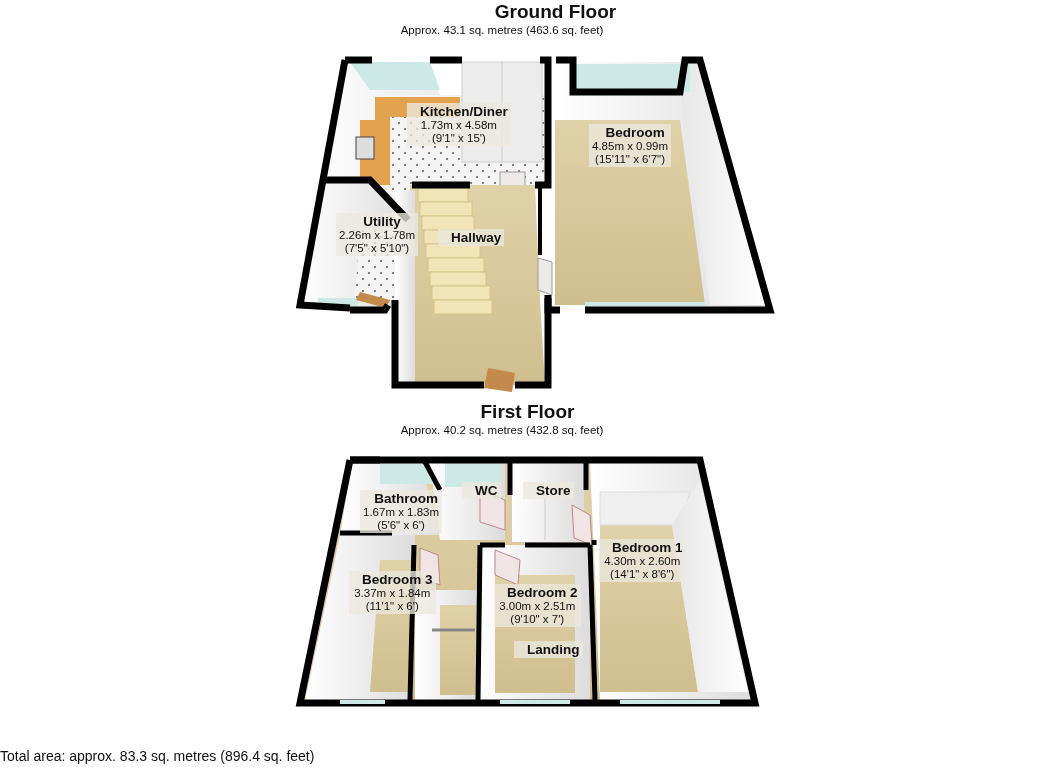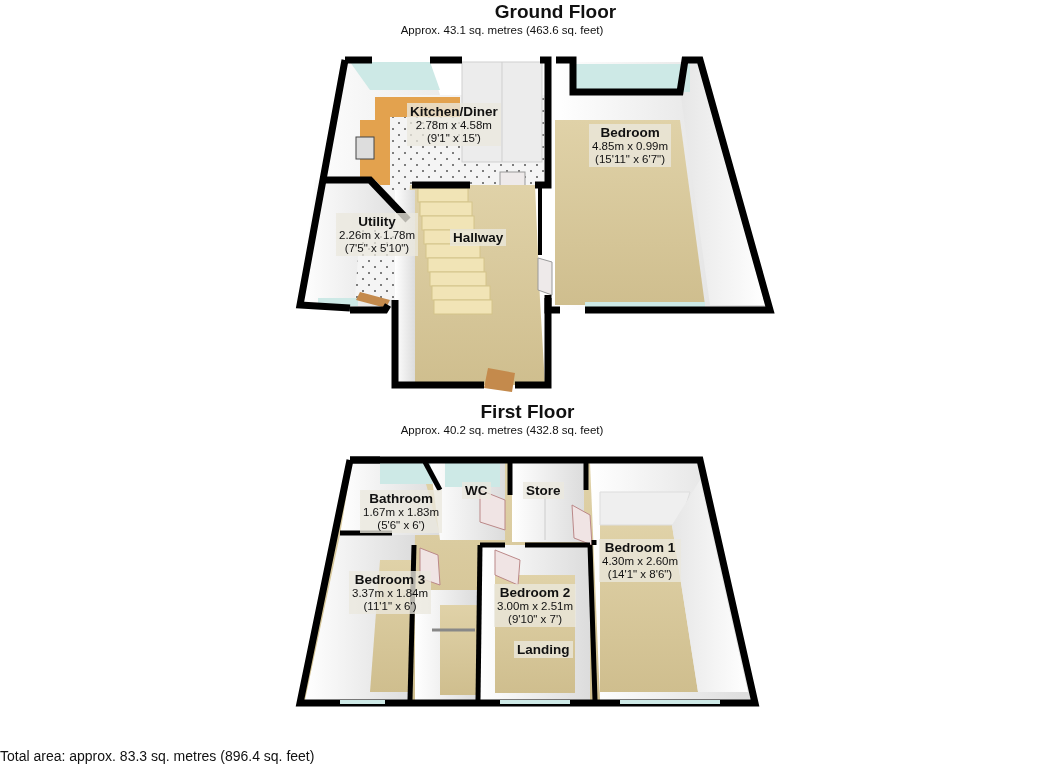--- a/index.html
+++ b/index.html
@@ -5,21 +5,21 @@
   html, body { margin: 0; padding: 0; background: #ffffff; }
   body { width: 1055px; height: 767px; position: relative; overflow: hidden;
          font-family: "Liberation Sans", sans-serif; color: #111; }
   .floor-title { position: absolute; left: 0; width: 1055px; text-align: center;
                  font-weight: bold; font-size: 19px; line-height: 20px; }
   .floor-sub { position: absolute; left: 0; width: 1004px; text-align: center;
                font-size: 11.5px; line-height: 13px; }
   .plan { position: absolute; left: 0; top: 0; }
   .label { position: absolute; text-align: center; background: rgba(235,232,222,0.78);
            padding: 1px 3px; line-height: 13px; white-space: nowrap; }
-  .label .name { font-weight: bold; font-size: 13.5px; display: block; line-height: 15px; }
+  .label .name { font-weight: bold; font-size: 13.5px; display: block; line-height: 15px; margin-left: 10px; }
   .label .dim { font-size: 11.5px; display: block; }
   .total { position: absolute; left: 0; top: 748px; width: 1055px; text-align: left;
            font-size: 14px; }
 </style>
 </head>
 <body>
 
 <div class="floor-title" style="top:2px;padding-left:28px;">Ground Floor</div>
 <div class="floor-sub" style="top:24px;">Approx.  43.1 sq. metres (463.6 sq. feet)</div>
 
@@ -177,34 +177,34 @@
     <g fill="#cde9e6">
       <rect x="340" y="700" width="45" height="4"></rect>
       <rect x="500" y="700" width="70" height="4"></rect>
       <rect x="620" y="700" width="100" height="4"></rect>
     </g>
   </g>
 </svg>
 
 <div class="label" style="left:407px; top:103px;">
   <span class="name">Kitchen/Diner</span>
-  <span class="dim">2.78m x 4.58m</span>
+  <span class="dim">1.73m x 4.58m</span>
   <span class="dim">(9'1" x 15')</span>
 </div>
 <div class="label" style="left:589px; top:124px;">
   <span class="name">Bedroom</span>
   <span class="dim">4.85m x 0.99m</span>
   <span class="dim">(15'11" x 6'7")</span>
 </div>
 <div class="label" style="left:336px; top:213px;">
   <span class="name">Utility</span>
   <span class="dim">2.26m x 1.78m</span>
   <span class="dim">(7'5" x 5'10")</span>
 </div>
-<div class="label" style="left:450px; top:229px;">
+<div class="label" style="left:438px; top:229px;">
   <span class="name">Hallway</span>
 </div>
 
 <div class="floor-title" style="top:402px;">First Floor</div>
 <div class="floor-sub" style="top:424px;">Approx.  40.2 sq. metres (432.8 sq. feet)</div>
 
 <div class="label" style="left:360px; top:490px;">
   <span class="name">Bathroom</span>
   <span class="dim">1.67m x 1.83m</span>
   <span class="dim">(5'6" x 6')</span>

